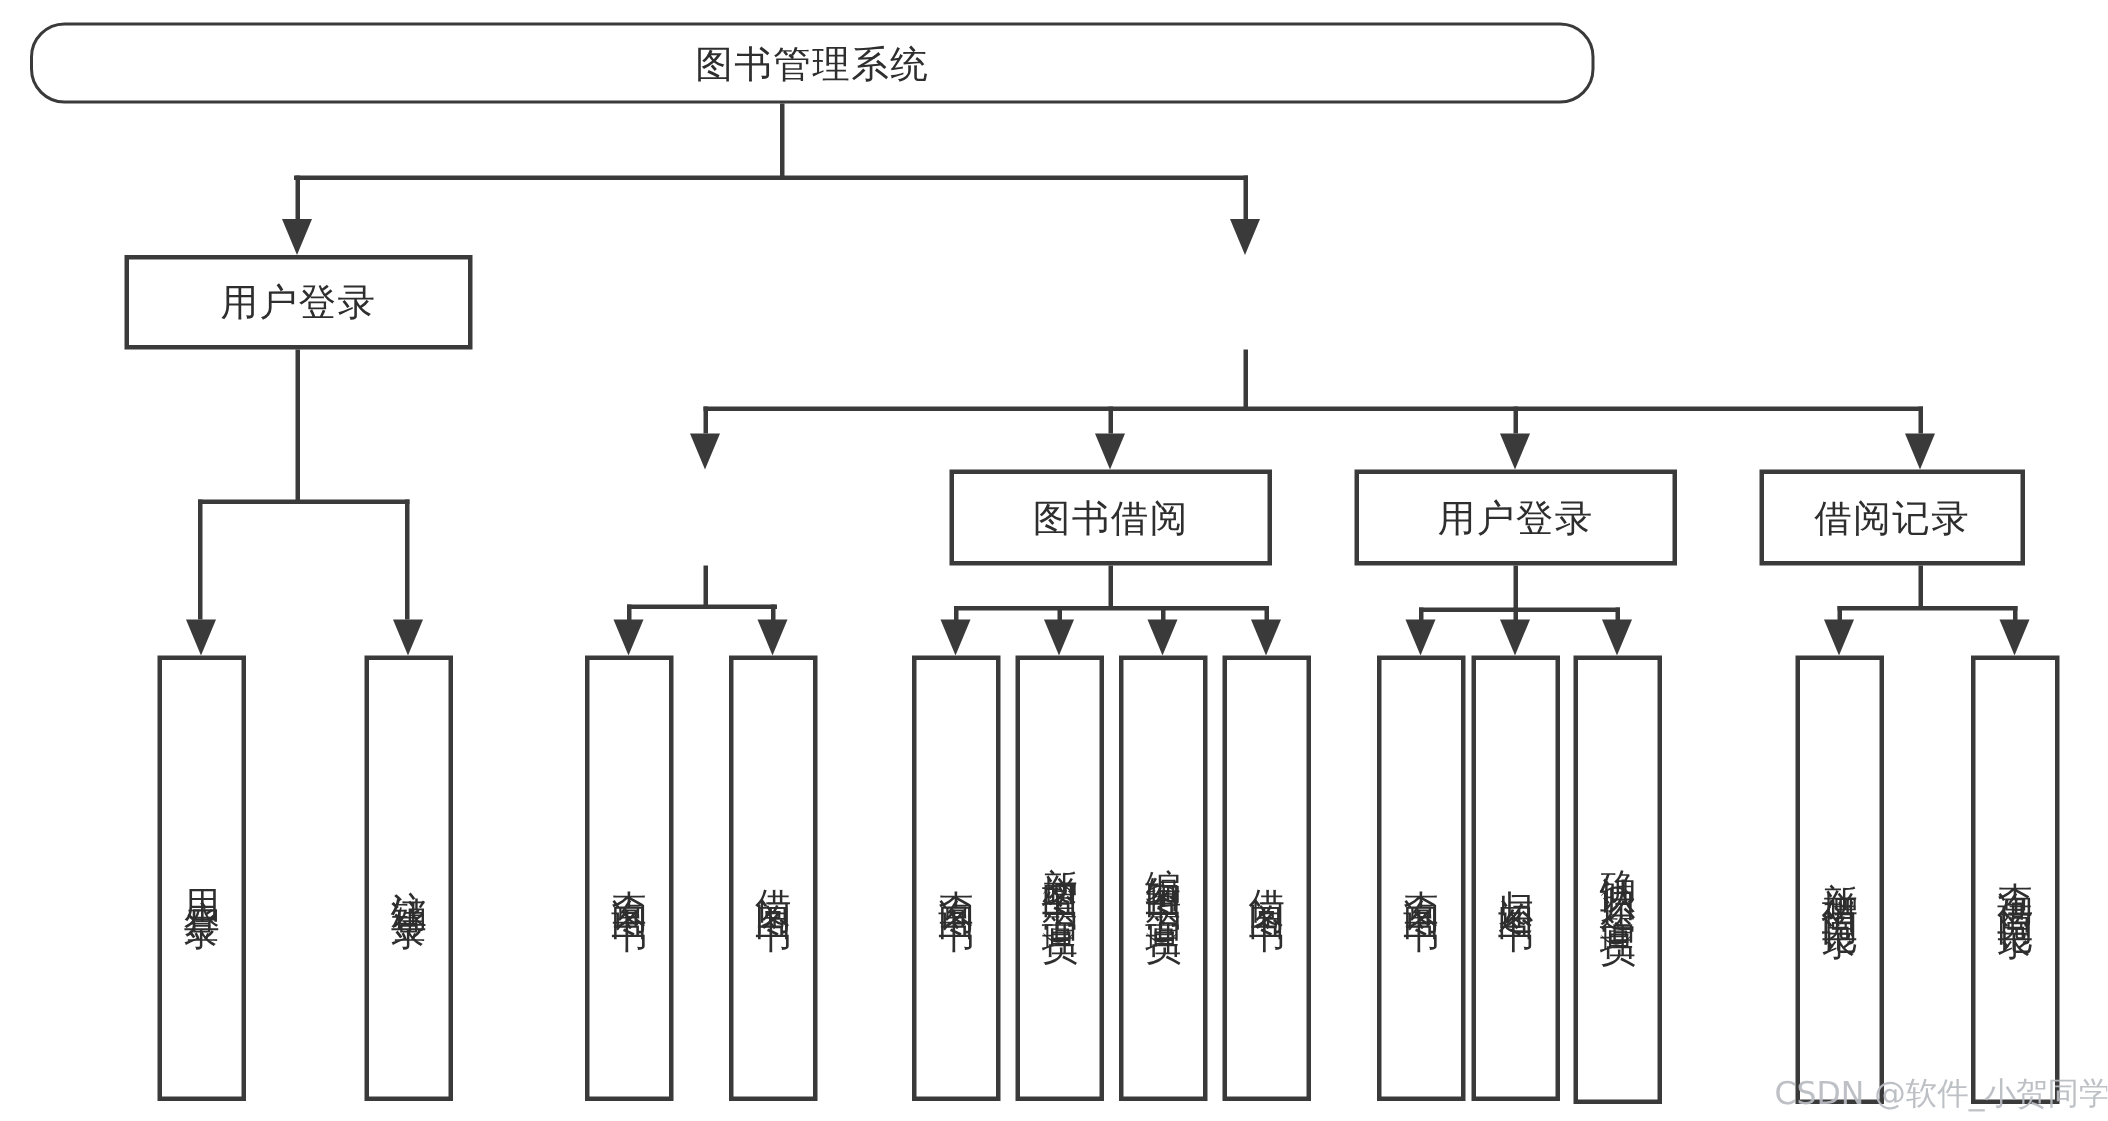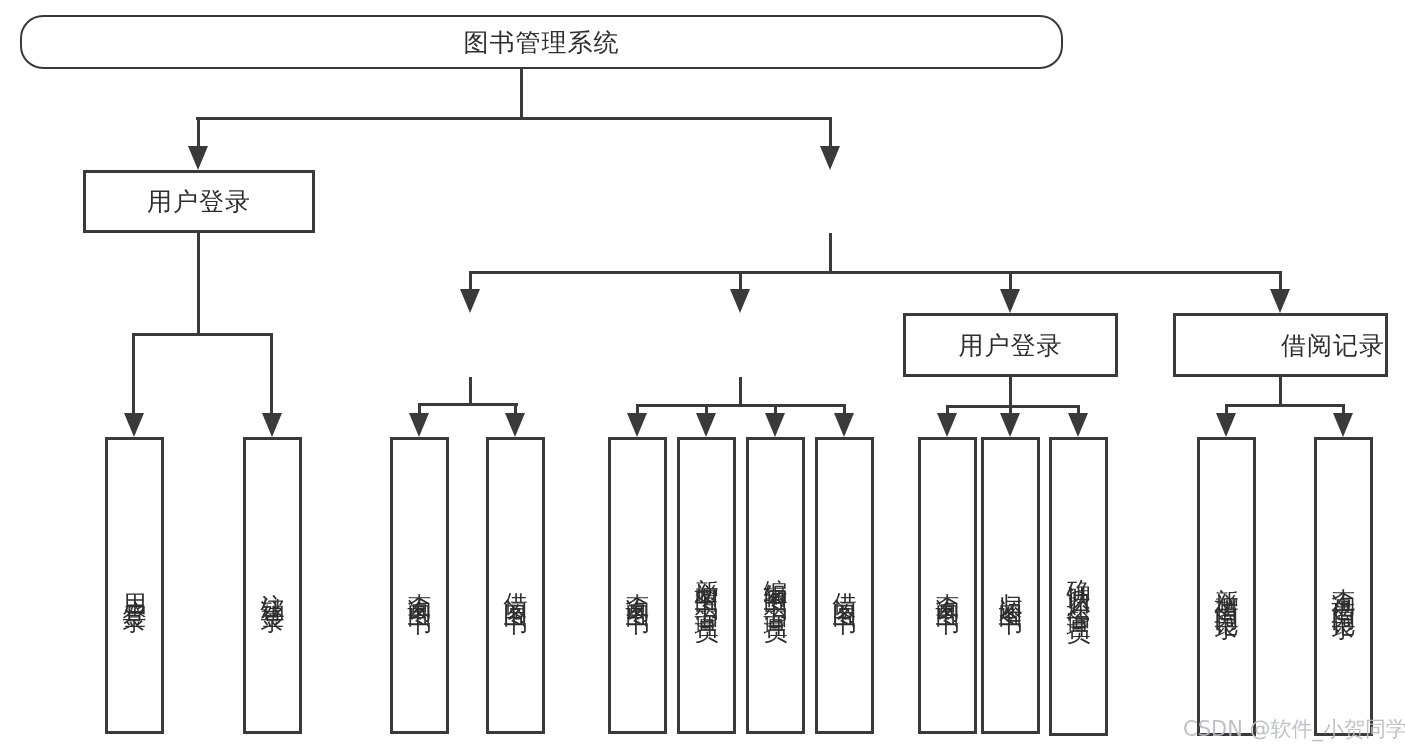--- a/index.html
+++ b/index.html
@@ -68,24 +68,27 @@
     <div class="vl" style="left:469px;  top:271px; height:18px;"></div>
     <div class="arrow" style="left:460px;  top:289px;"></div>
     <div class="vl" style="left:739px;  top:271px; height:18px;"></div>
     <div class="arrow" style="left:730px;  top:289px;"></div>
     <div class="vl" style="left:1009px; top:271px; height:18px;"></div>
     <div class="arrow" style="left:1000px; top:289px;"></div>
     <div class="vl" style="left:1279px; top:271px; height:18px;"></div>
     <div class="arrow" style="left:1270px; top:289px;"></div>
   </div>
 
+  <div class="box" style="left:633px; top:313px; width:215px; height:64px;">
+    <span class="lbl">图书借阅</span>
+  </div>
   <div class="box" style="left:903px; top:313px; width:215px; height:64px;">
     <span class="lbl">用户登录</span>
   </div>
-  <div class="box" style="left:1173px; top:313px; width:215px; height:64px;justify-content:flex-end;">
+  <div class="box" style="left:1173px; top:313px; width:177px; height:64px;">
     <span class="lbl">借阅记录</span>
   </div>
 
   <div>
     <div class="vl" style="left:469px; top:377px; height:28px;"></div>
     <div class="hl" style="left:418px; top:403px; width:100px;"></div>
     <div class="vl" style="left:418px; top:403px; height:12px;"></div>
     <div class="arrow" style="left:409px; top:413px;"></div>
     <div class="vl" style="left:514px; top:403px; height:12px;"></div>
     <div class="arrow" style="left:505px; top:413px;"></div>

